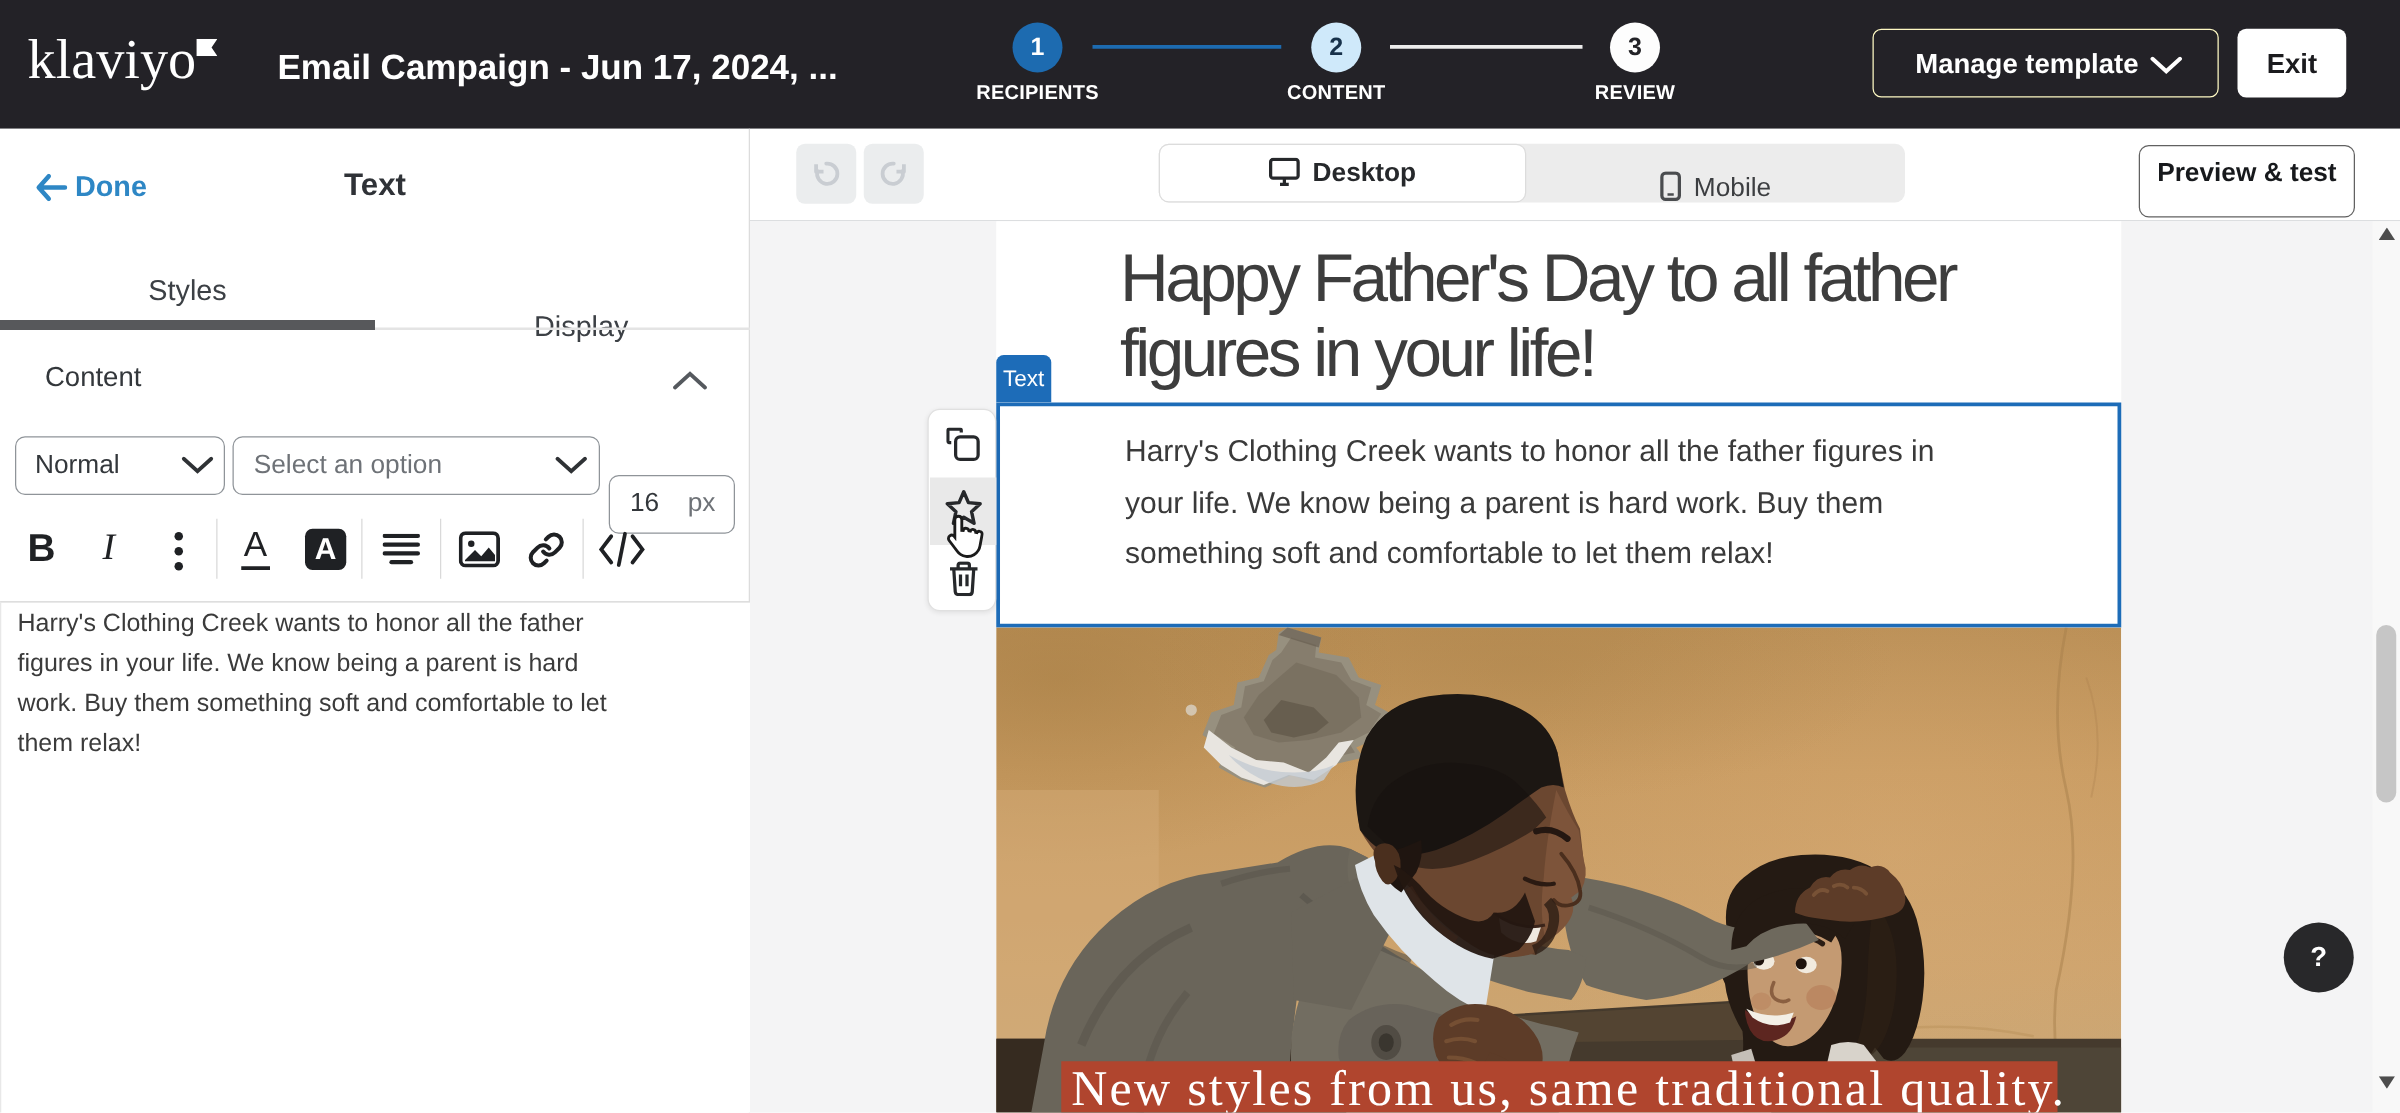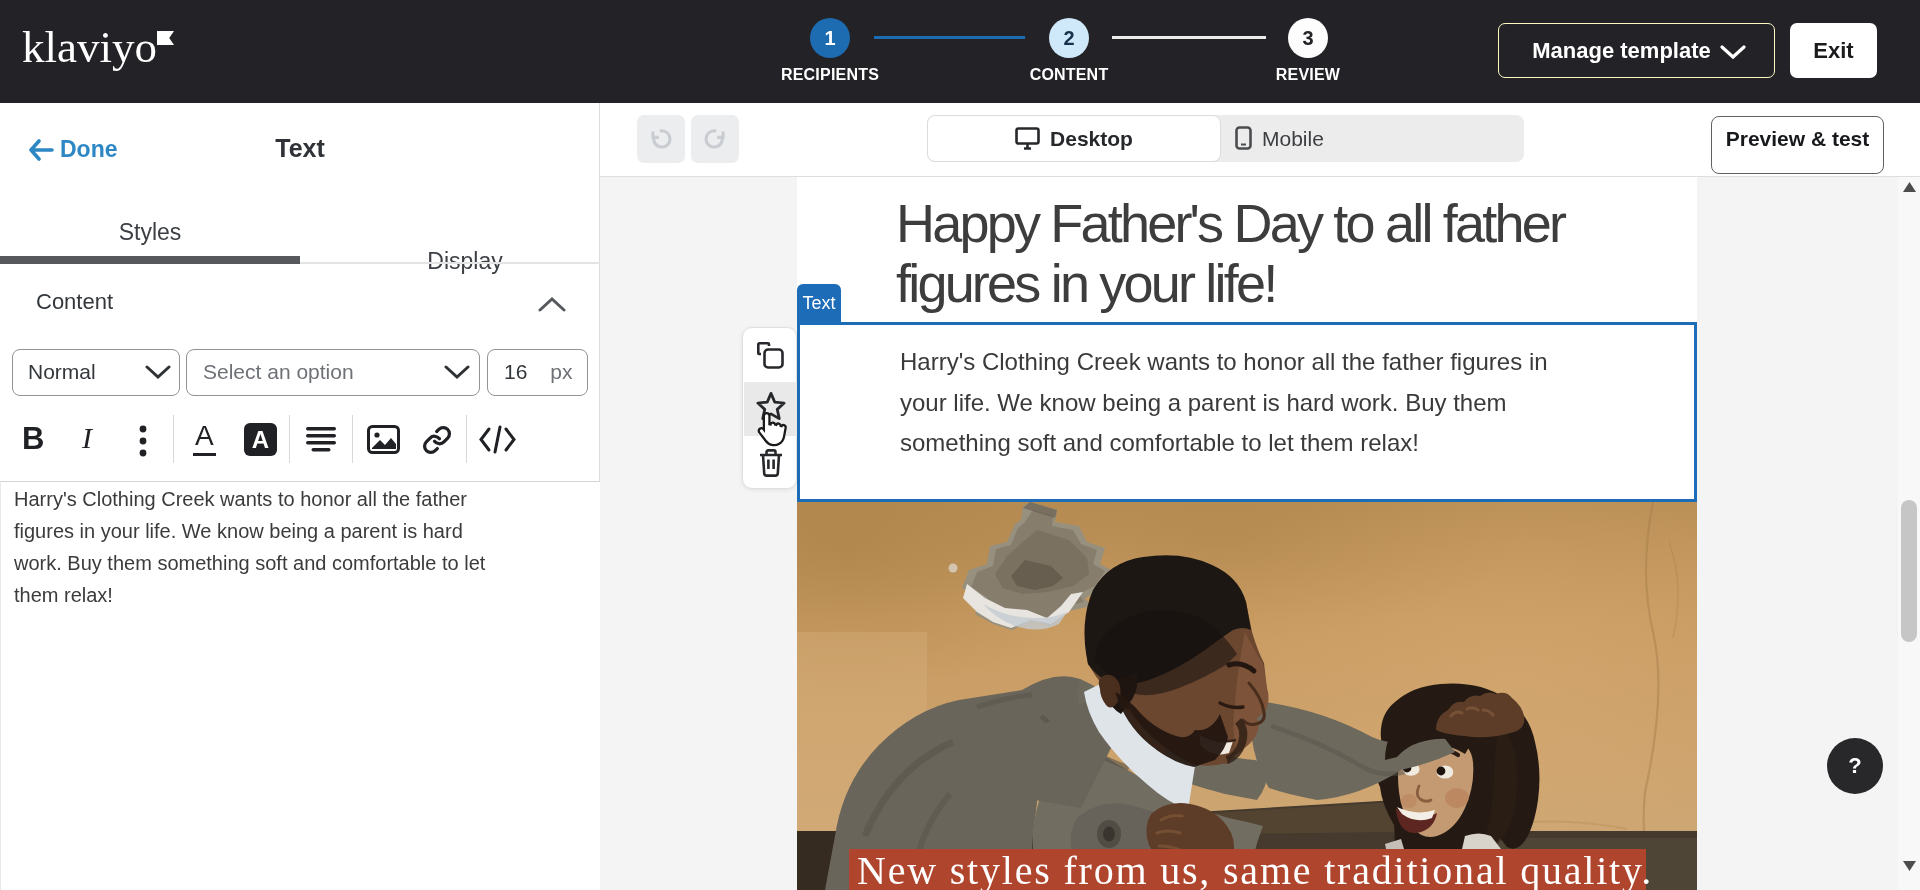--- a/index.html
+++ b/index.html
@@ -24,21 +24,21 @@
 .tabline2 { position:absolute; top:153px; left:0; width:300px; height:8px; background:#57585b; }
 .contentlab { position:absolute; left:36px; top:186px; font-size:22px; color:#33373b; }
 .ddbox { position:absolute; top:246px; height:47px; border:1px solid #8f9499; border-radius:8px; background:#fff; font-size:21px; color:#33373b; }
 .icondiv { position:absolute; top:312px; height:48px; width:1px; background:#d9d9d9; }
 .sidetext { position:absolute; left:0; top:378px; width:600px; height:409px; border-top:1px solid #d4d4d4; border-left:1px solid #e8e8e8; background:#fff; padding:1px 112px 0 13px; font-size:20px; line-height:32px; color:#3b3b3b; }
 
 .cbar { position:absolute; left:600px; top:103px; width:1320px; height:74px; background:#fff; border-bottom:1px solid #dcdee0; }
 .ubtn { position:absolute; top:12px; width:48px; height:48px; background:#ebedee; border-radius:7px; }
 .toggle { position:absolute; left:327px; top:12px; width:597px; height:47px; background:#ececec; border-radius:8px; }
 .tg-desk { position:absolute; left:0; top:0; width:294px; height:47px; background:#fff; border:1px solid #dcdcdc; border-radius:8px; text-align:center; font-size:21px; font-weight:bold; color:#26282b; line-height:45px; }
-.tg-mob { position:absolute; left:294px; top:0; width:303px; height:47px; font-size:21px; color:#3c3e41; line-height:47px;margin-left:14px; }
+.tg-mob { position:absolute; left:294px; top:12px; width:303px; height:47px; text-align:center; font-size:21px; color:#3c3e41; line-height:47px; }
 .btn-preview { position:absolute; left:1111px; top:13px; width:173px; height:58px; background:#fff; border:1px solid #616161; border-radius:8px; text-align:center; font-size:21px; font-weight:bold; color:#17191c; line-height:44px; }
 
 .canvas { position:absolute; left:600px; top:177px; width:1320px; height:713px; background:#f4f4f5; }
 .email { position:absolute; left:197px; top:0; width:900px; height:713px; background:#fff; }
 .h1 { position:absolute; left:99px; top:16px; width:720px; font-size:54px; letter-spacing:-2.8px; line-height:60px; color:#3d3d3d; }
 .texttab { position:absolute; left:0; top:107px; width:44px; height:38px; background:#1d6cb8; border-radius:6px 6px 0 0; color:#fff; font-size:18px; text-align:center; line-height:38px; }
 .block { position:absolute; left:0; top:145px; width:900px; height:180px; border:3.5px solid #1d6cb8; background:#fff; }
 .blocktext { position:absolute; left:100px; top:17px; width:680px; font-size:24px; line-height:40.5px; color:#3a3a3a; }
 .photo { position:absolute; left:0; top:325px; width:900px; height:388px; }
 .floatbar { position:absolute; left:142px; top:150px; width:55px; height:162px; background:#fff; border:1px solid #e0e0e0; border-radius:10px; box-shadow:0 1px 4px rgba(0,0,0,.08); }
@@ -46,20 +46,21 @@
 .helpc { position:absolute; left:1227px; top:561px; width:56px; height:56px; border-radius:50%; background:#28282a; color:#fff; font-size:22px; font-weight:bold; text-align:center; line-height:56px; }
 .sbar { position:absolute; left:1298px; top:0; width:22px; height:713px; background:#f8f8f8; }
 .sthumb { position:absolute; left:3px; top:323px; width:16px; height:142px; background:#c6c6c6; border-radius:8px; }
 </style>
 </head>
 <body>
 
 <div class="hdr">
   <div class="logo">klaviyo</div>
   <div class="logoflag"></div>
+  <div class="hdrtitle">Email Campaign - Jun 17, 2024, ...</div>
   <div class="stepc" style="left:810px; background:#1d6bb0; color:#fff;">1</div>
   <div class="steplab" style="left:760px; width:140px;">RECIPIENTS</div>
   <div class="stepline" style="left:874px; width:151px; background:#1d6bb0;"></div>
   <div class="stepc" style="left:1049px; background:#cfe9fa; color:#17314a;">2</div>
   <div class="steplab" style="left:1009px; width:120px;">CONTENT</div>
   <div class="stepline" style="left:1112px; width:154px; background:#ececec;"></div>
   <div class="stepc" style="left:1288px; background:#fdfdfd; color:#232327;">3</div>
   <div class="steplab" style="left:1248px; width:120px;">REVIEW</div>
   <div class="btn-manage">Manage template</div>
   <svg class="abs" style="left:1720px; top:45px;" width="26" height="15" viewBox="0 0 26 15">
@@ -83,21 +84,21 @@
       <path d="M2 14 L14 3 L26 14" fill="none" stroke="#55595e" stroke-width="3" stroke-linecap="round"></path>
     </svg>
   <div class="ddbox" style="left:12px; width:168px; padding:10px 0 0 15px;">Normal</div>
   <svg class="abs" style="left:145px; top:262px;" width="26" height="15" viewBox="0 0 26 15">
       <path d="M2 2 L13 12 L24 2" fill="none" stroke="#2f3235" stroke-width="3" stroke-linecap="round"></path>
     </svg>
   <div class="ddbox" style="left:186px; width:294px; padding:10px 0 0 16px; color:#6e7277;">Select an option</div>
   <svg class="abs" style="left:444px; top:262px;" width="26" height="15" viewBox="0 0 26 15">
       <path d="M2 2 L13 12 L24 2" fill="none" stroke="#2f3235" stroke-width="3" stroke-linecap="round"></path>
     </svg>
-  <div class="ddbox" style="left:487px; width:101px; padding:10px 0 0 16px;">16 <span style="color:#6e7277; margin-left:17px;">px</span></div>
+  <div class="ddbox" style="left:487px; width:101px; padding:10px 0 0 16px;margin-top:31px;">16 <span style="color:#6e7277; margin-left:17px;">px</span></div>
 
   <div class="abs" style="left:22px; top:318px; font-size:31px; font-weight:bold; color:#1f2124;">B</div>
   <div class="abs" style="left:82px; top:318px; font-size:30px; font-style:italic; font-family:'Liberation Serif',serif; color:#1f2124;">I</div>
   <svg class="abs" style="left:139px; top:322px;" width="8" height="32" viewBox="0 0 8 32">
       <circle cx="4" cy="4" r="3.4" fill="#1f2124"></circle>
       <circle cx="4" cy="16" r="3.4" fill="#1f2124"></circle>
       <circle cx="4" cy="28" r="3.4" fill="#1f2124"></circle>
     </svg>
   <div class="abs" style="left:193px; top:317px; font-size:28px; color:#1f2124; border-bottom:3px solid #1f2124; padding:0 2px 1px 2px;">A</div>
   <div class="abs" style="left:244px; top:320px; width:33px; height:33px; background:#1f2124; border-radius:6px; color:#fff; font-size:24px; font-weight:bold; text-align:center; line-height:33px;">A</div>

